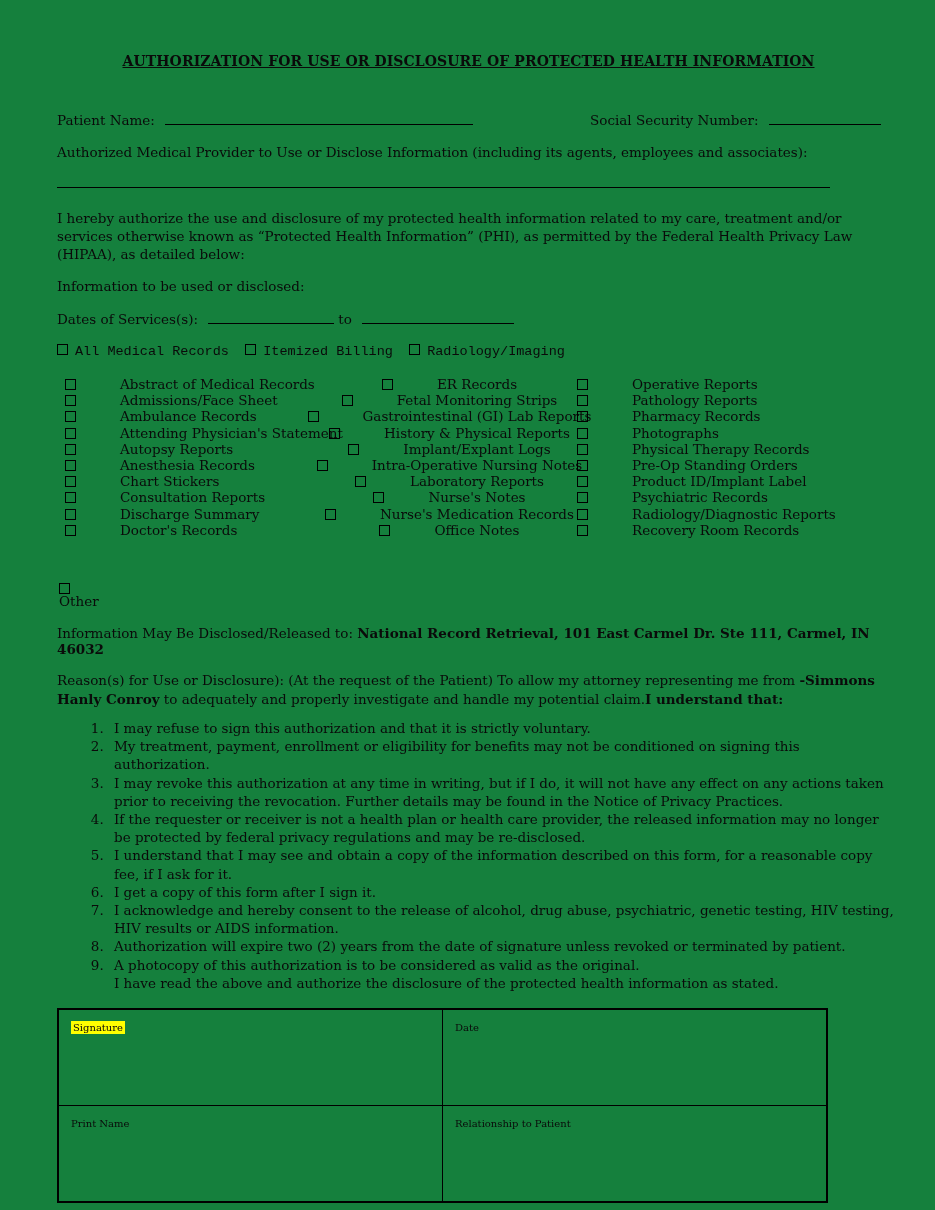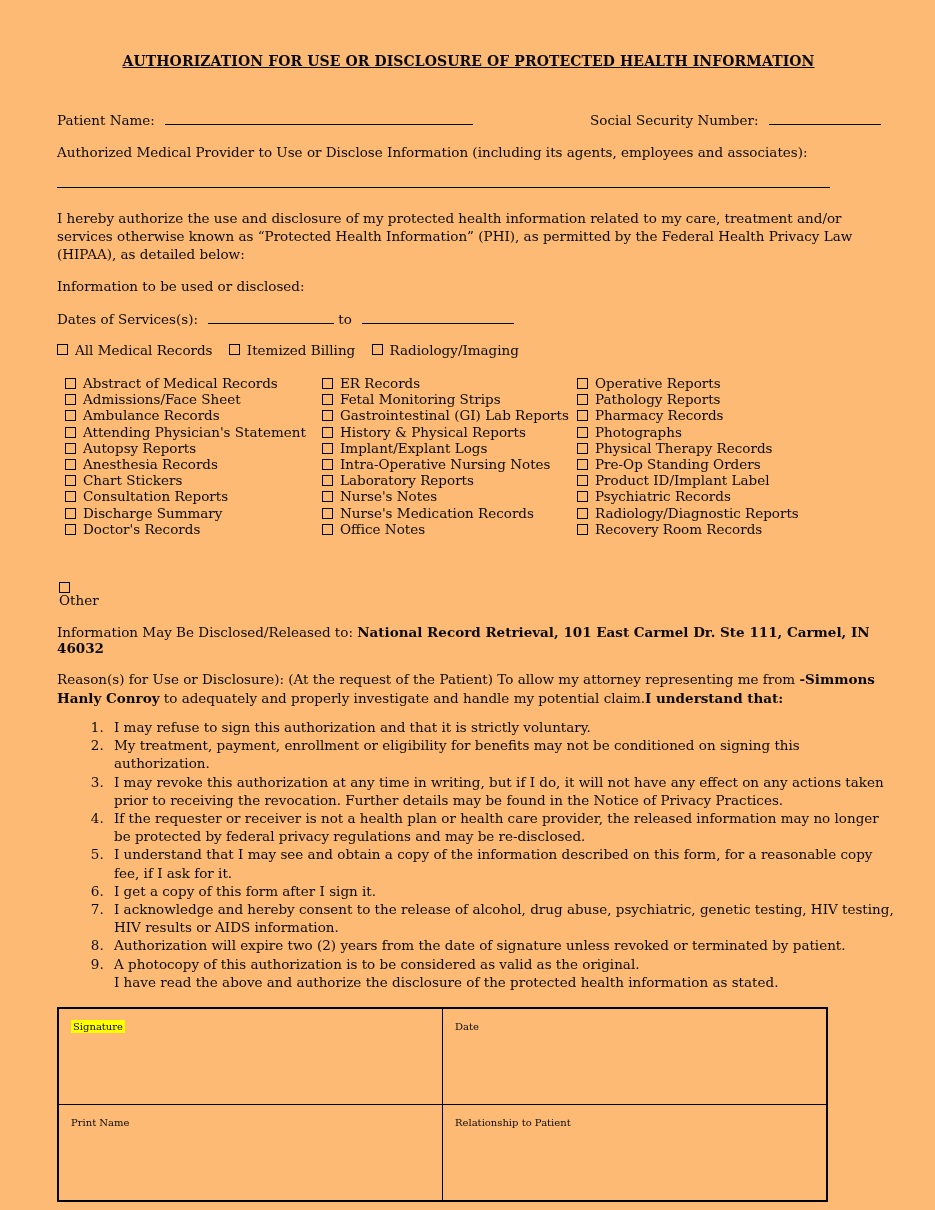--- a/index.html
+++ b/index.html
@@ -1,20 +1,20 @@
 <!DOCTYPE html>
 <html><head>
 <meta charset="utf-8">
 <style>
   html, body { margin: 0; padding: 0; background: #ffffff; }
   .page {
     position: relative;
     width: 935px;
     height: 1210px;
-    background: #fdba74;
+    background: #15803d;
     font-family: "DejaVu Serif", serif;
     font-size: 13.5px;
     color: #0a0a0a;
     box-sizing: border-box;
     padding: 53px 55px 0 57px;
     overflow: hidden;
   }
   .title {
     text-align: center;
     font-weight: bold;
@@ -62,35 +62,36 @@
     width: 9px;
     height: 9px;
     border: 1px solid #000;
     margin-right: 7px;
     vertical-align: baseline;
     position: relative;
     top: 0px;
     flex: none;
   }
   .top-checks { margin-top: 15px; }
-  .top-checks .check-item { margin-right: 12px; white-space: nowrap; }
+  .top-checks .check-item { margin-right: 12px; white-space: nowrap; font-family: Liberation Mono, monospace; }
   .grid {
     display: flex;
     margin-top: 17px;
     padding-left: 8px;
   }
   .grid-col { display: flex; flex-direction: column; }
   .grid-col.c1 { width: 257px; }
-  .grid-col.c2 { width: 255px; }
+  .grid-col.c2 { width: 255px; align-items: center; }
   .grid-col.c3 { width: auto; }
   .grid .check-item {
     line-height: 16.2px;
     white-space: nowrap;
     display: flex;
     align-items: baseline;
+    gap: 37px;
   }
   .grid .check-item .cb { top: 1px; }
   .other-row {
     margin-top: 44px;
     display: flex;
     align-items: baseline;
     width: 752px;
     flex-direction: column;
   }
   .other-line {

